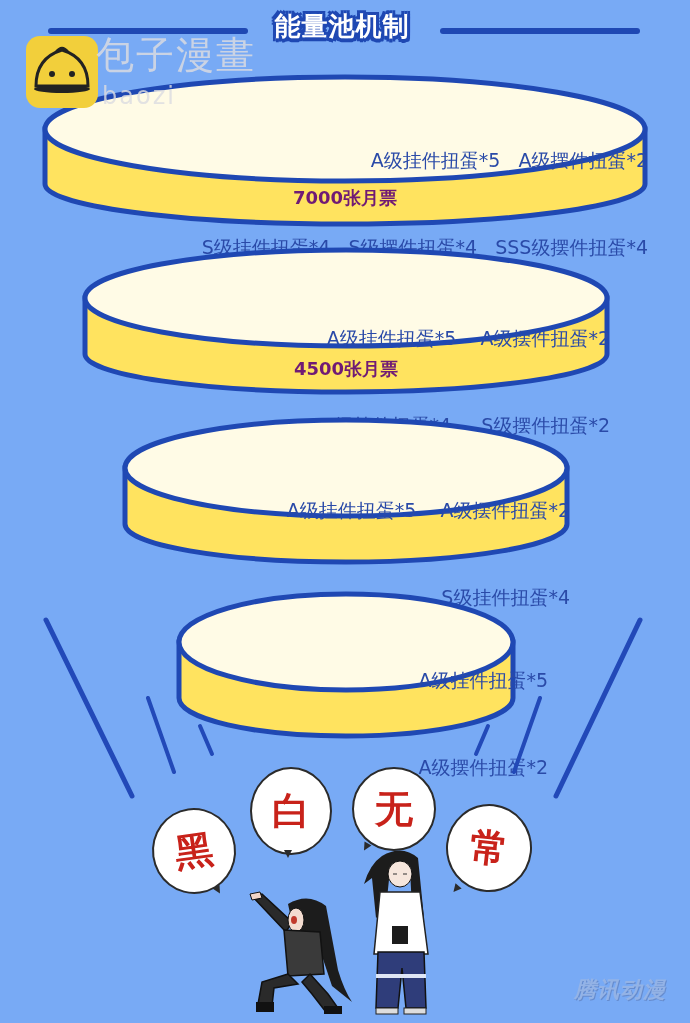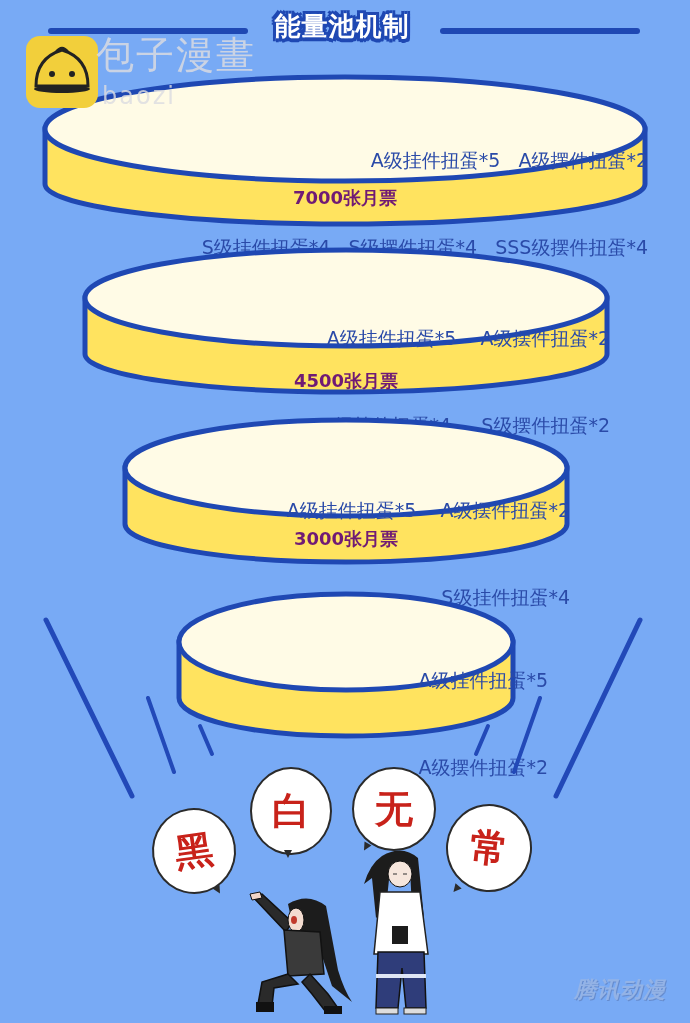--- a/index.html
+++ b/index.html
@@ -79,33 +79,32 @@
 
 <div class="tier" style="left:82px; top:246px; width:528px; height:152px;">
   <svg width="528" height="152">
     <path d="M3,52 L3,108 A261,38 0 0 0 525,108 L525,52 Z" fill="#ffe35f" stroke="#1f48b3" stroke-width="5"></path>
     <ellipse cx="264" cy="52" rx="261" ry="48" fill="#fffbe6" stroke="#1f48b3" stroke-width="5"></ellipse>
   </svg>
   <div class="tier-lines" style="top:20px;">
     <div>A级挂件扭蛋*5    A级摆件扭蛋*2</div>
     <div>S级挂件扭蛋*4     S级摆件扭蛋*2</div>
   </div>
-  <div class="tier-price" style="top:111px;margin-top:12px;">4500张月票</div>
+  <div class="tier-price" style="top:111px;">4500张月票</div>
 </div>
 
 <div class="tier" style="left:122px; top:416px; width:448px; height:152px;">
   <svg width="448" height="152">
     <path d="M3,52 L3,108 A221,38 0 0 0 445,108 L445,52 Z" fill="#ffe35f" stroke="#1f48b3" stroke-width="5"></path>
     <ellipse cx="224" cy="52" rx="221" ry="48" fill="#fffbe6" stroke="#1f48b3" stroke-width="5"></ellipse>
   </svg>
   <div class="tier-lines" style="top:22px;">
     <div>A级挂件扭蛋*5    A级摆件扭蛋*2</div>
     <div>S级挂件扭蛋*4</div>
   </div>
-  <div class="tier-price" style="top:111px;">3000张月票</div>
 </div>
 
 <div class="tier" style="left:176px; top:590px; width:340px; height:152px;padding-left:32px;">
   <svg width="340" height="152">
     <path d="M3,52 L3,108 A167,38 0 0 0 337,108 L337,52 Z" fill="#ffe35f" stroke="#1f48b3" stroke-width="5"></path>
     <ellipse cx="170" cy="52" rx="167" ry="48" fill="#fffbe6" stroke="#1f48b3" stroke-width="5"></ellipse>
   </svg>
   <div class="tier-lines" style="top:18px;">
     <div>A级挂件扭蛋*5</div>
     <div>A级摆件扭蛋*2</div>

